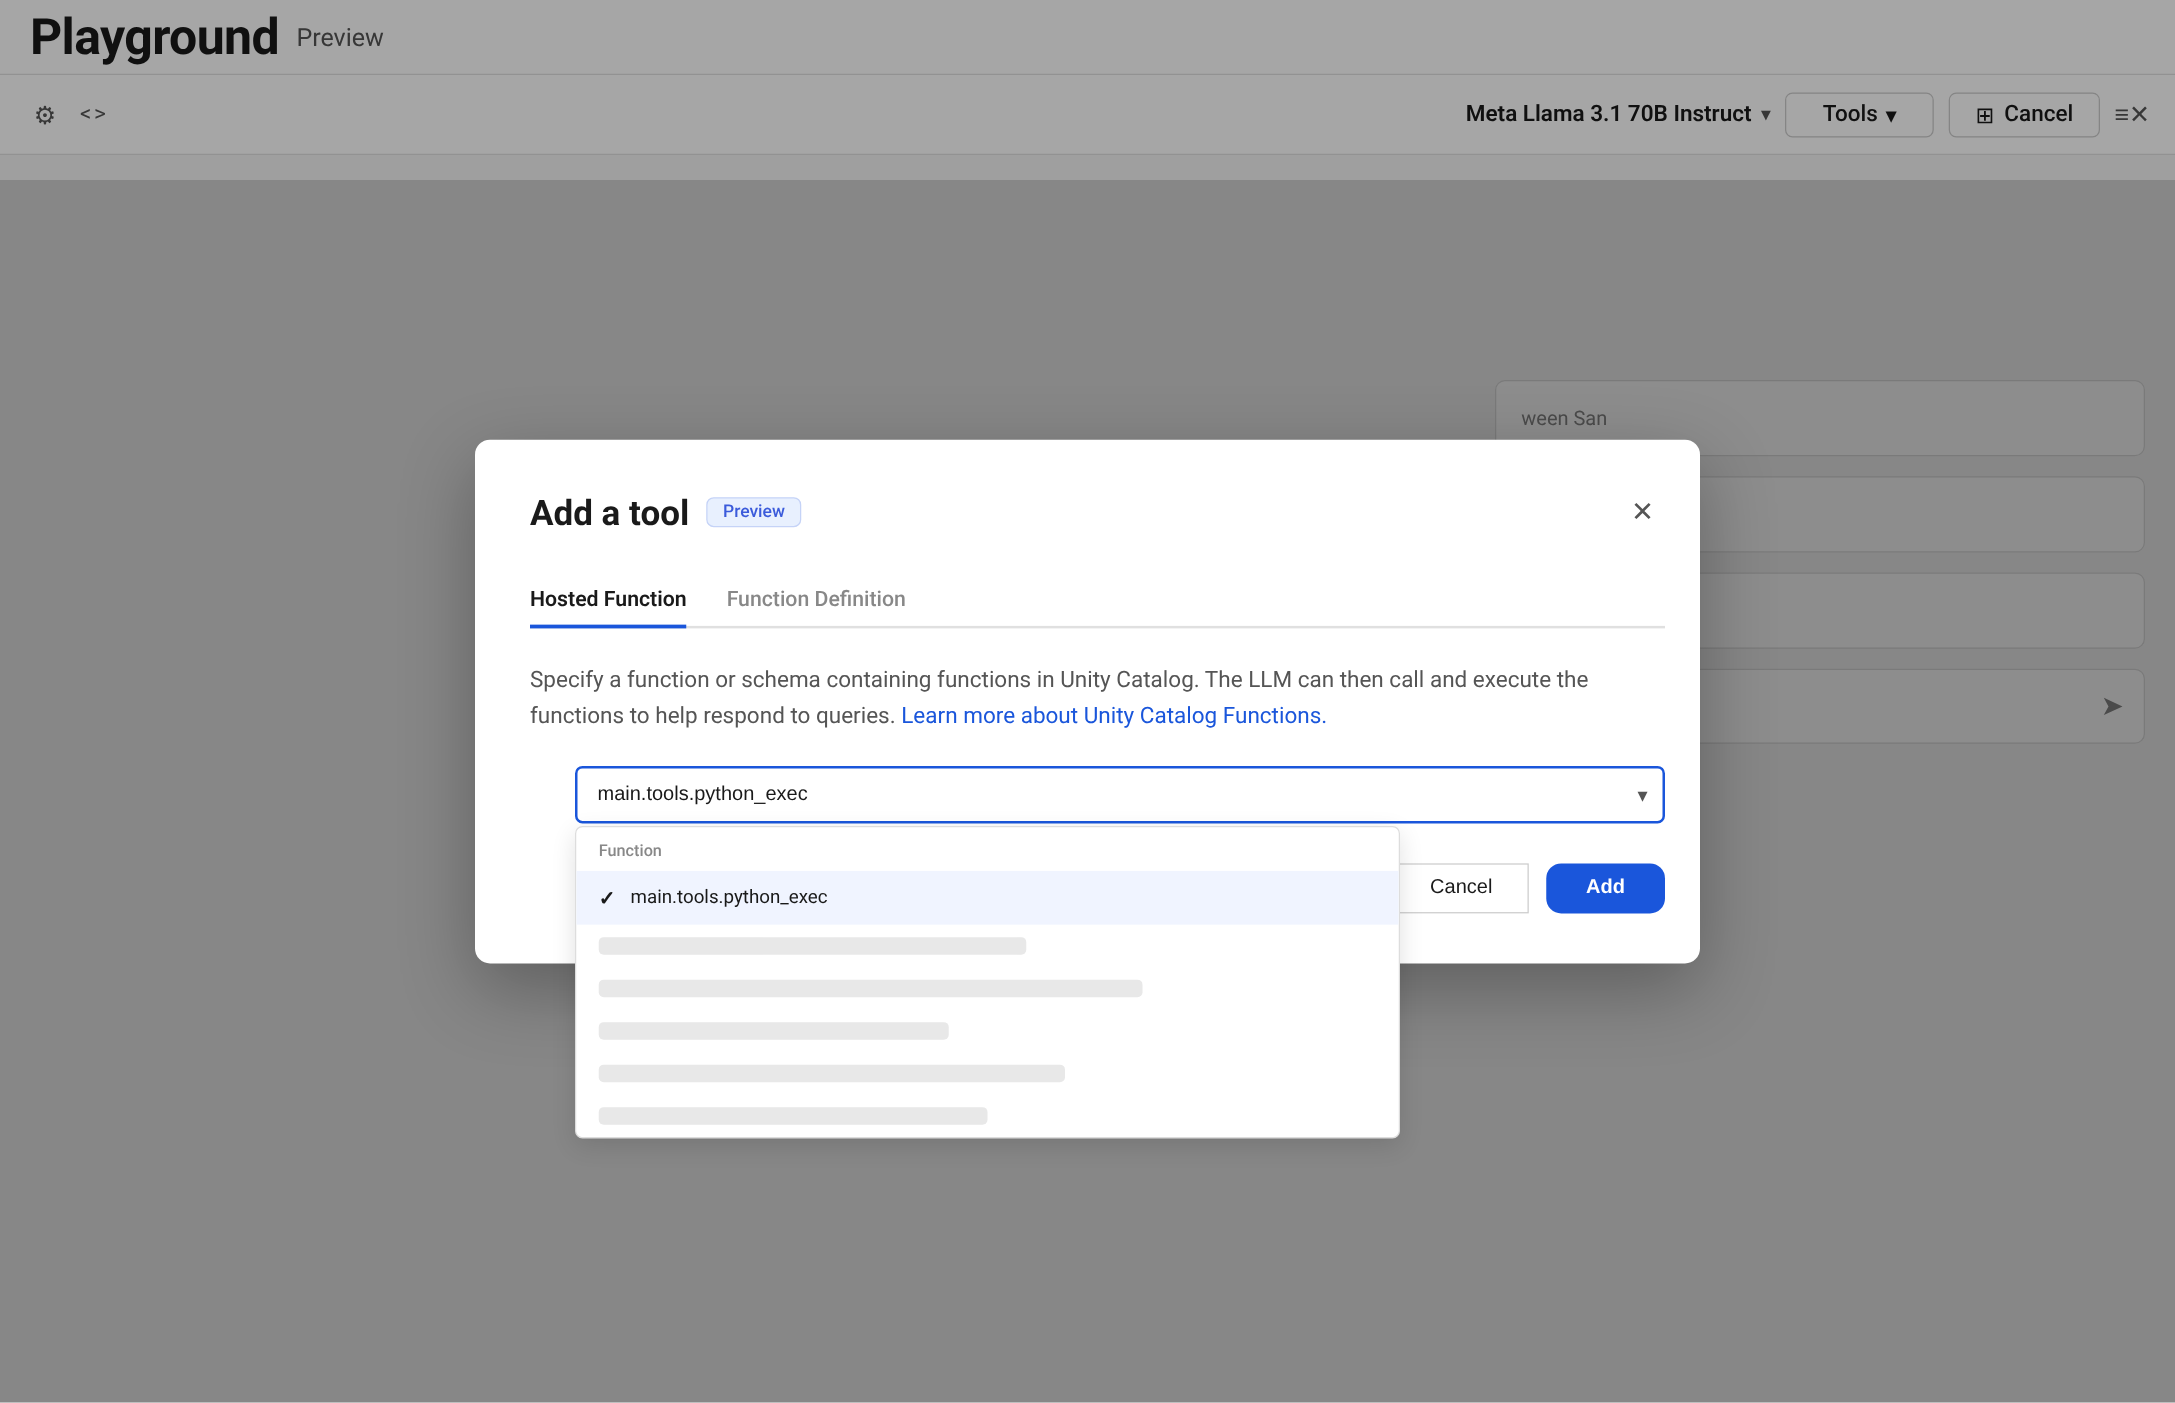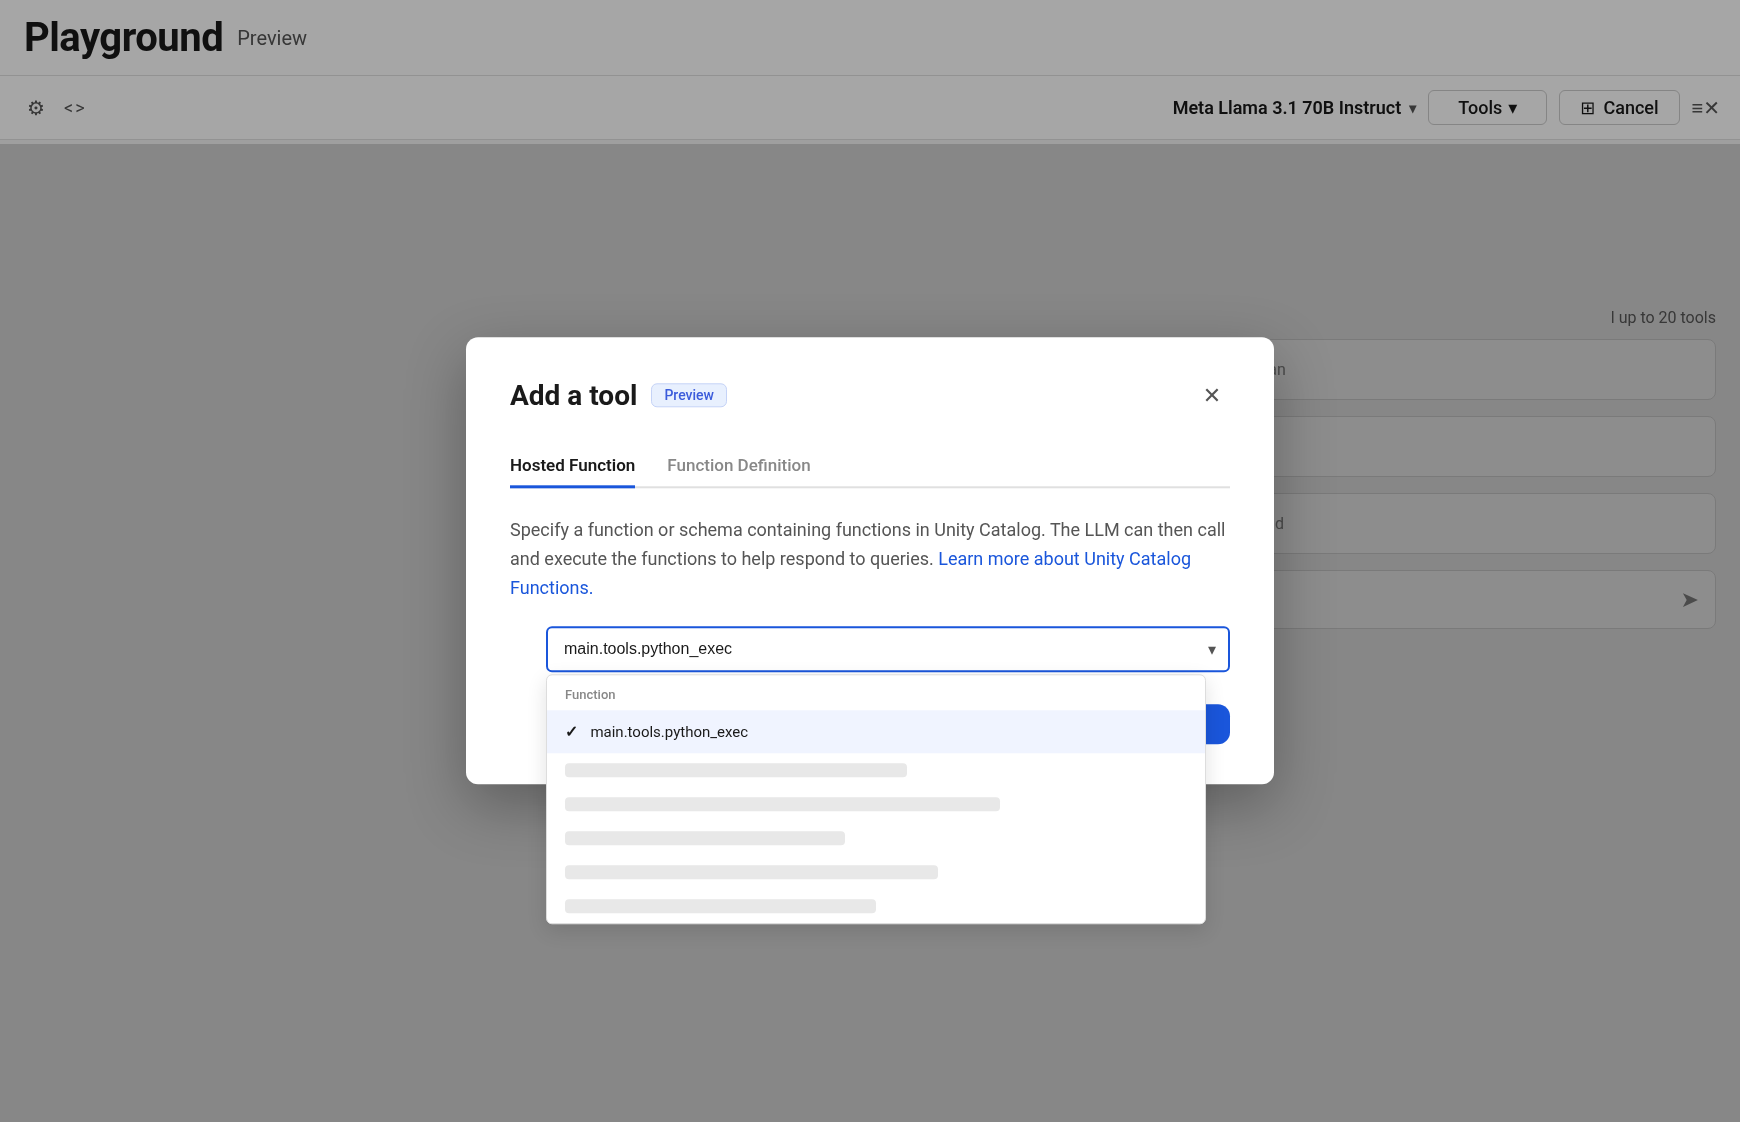--- a/index.html
+++ b/index.html
@@ -18,21 +18,21 @@
       height: 100%;
       background: #f5f5f5;
       position: relative;
     }
 
     
     .top-header {
       background: #fff;
       border-bottom: 1px solid #e0e0e0;
       padding: 0 24px;
-      height: 76px;
+      height: 60px;
       display: flex;
       align-items: center;
     }
     .header-title {
       font-size: 40px;
       font-weight: 700;
       color: #1a1a1a;
       letter-spacing: -0.5px;
     }
     .header-preview-badge {
@@ -173,25 +173,25 @@
     }
 
     
     .modal {
       position: absolute;
       top: 50%;
       left: 50%;
       transform: translate(-50%, -50%);
       background: #fff;
       border-radius: 12px;
-      width: 808px;
+      width: 980px;
       max-height: 680px;
       z-index: 200;
       box-shadow: 0 20px 60px rgba(0,0,0,0.3);
-      padding: 40px 44px 40px 44px;
+      padding: 40px 28px 40px 44px;
       overflow: visible;
     }
 
     .modal-header {
       display: flex;
       align-items: center;
       justify-content: space-between;
       margin-bottom: 32px;
     }
     .modal-title-row {
@@ -386,21 +386,20 @@
     </div>
     <div class="toolbar-export-btn">
       <span>⊞</span>
       <span>Cancel</span>
     </div>
     <div class="toolbar-right-icon">≡✕</div>
   </div>
 
   <div class="main-content">
     <div class="right-panel">
-      <div style="text-align:right; padding: 4px 0 12px 0; font-size:16px; color:#666;">l up to 20 tools</div>
       <div class="panel-card">
         <span class="panel-card-text">ween San</span>
       </div>
       <div class="panel-card">
         <span class="panel-card-text">s</span>
       </div>
       <div class="panel-card">
         <span class="panel-card-text">ment and</span>
       </div>
       <div class="panel-input-area">

